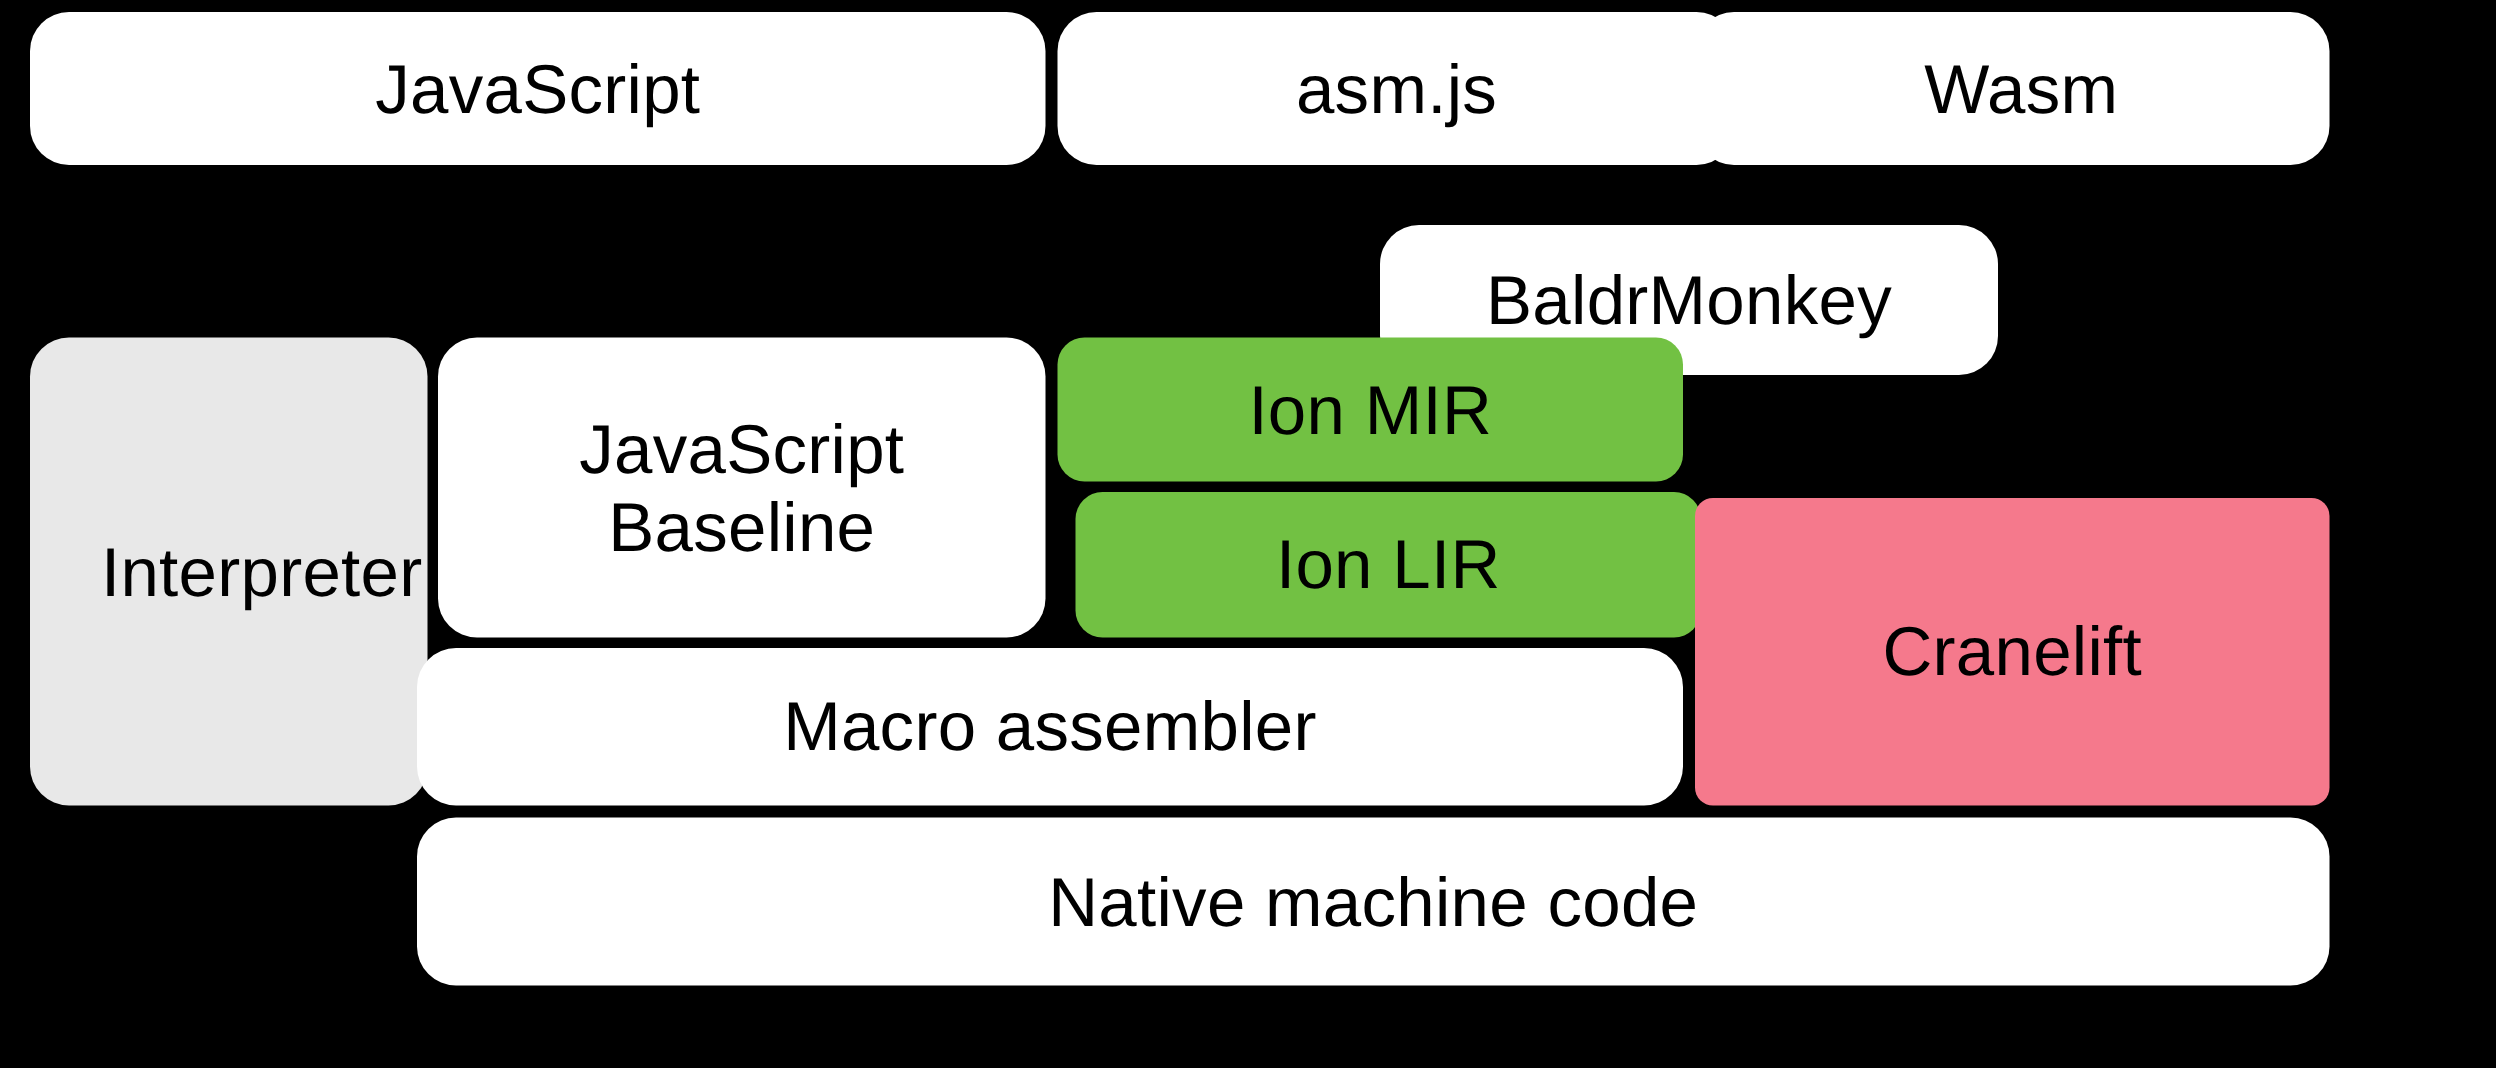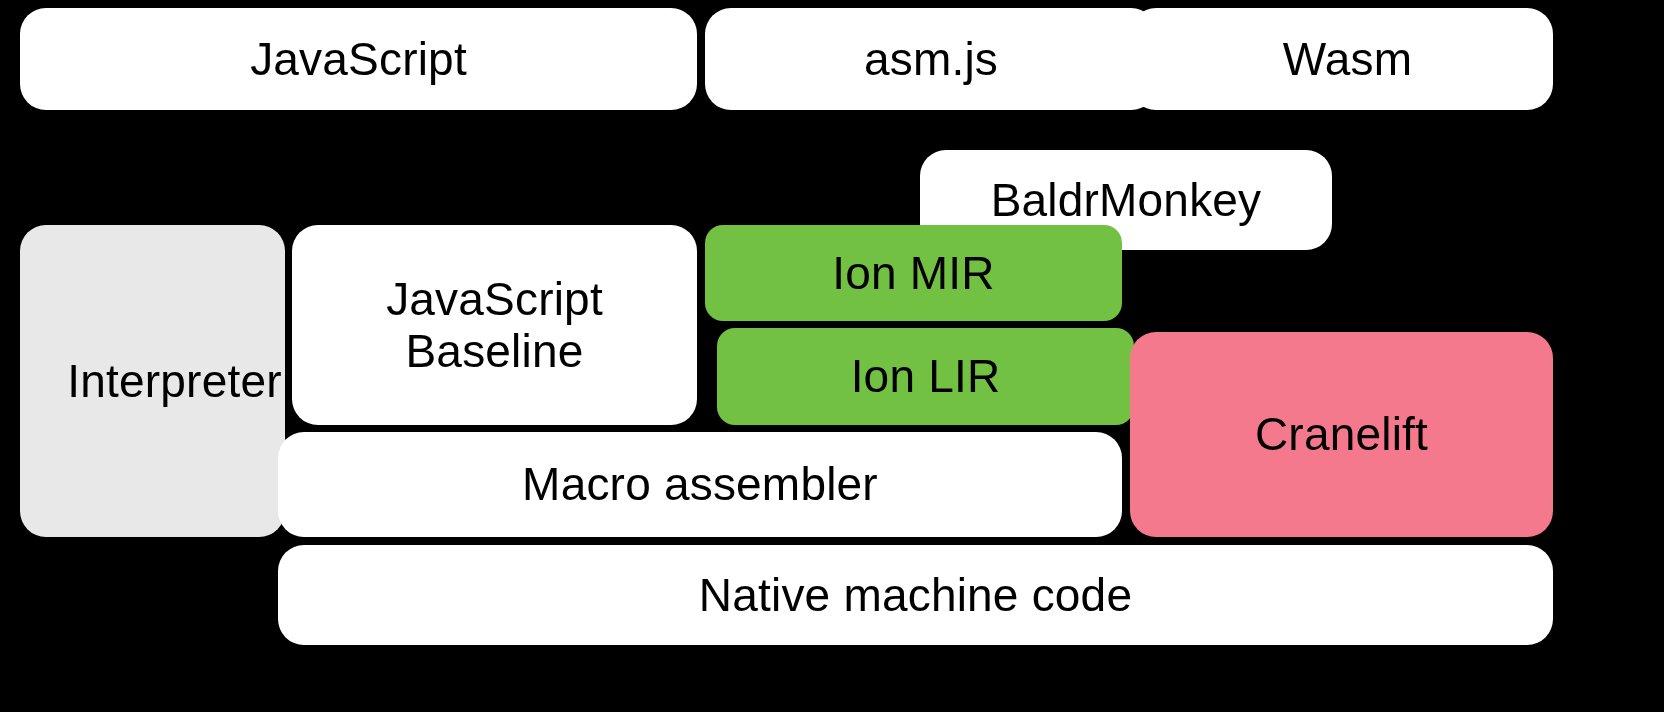--- a/index.html
+++ b/index.html
@@ -47,25 +47,25 @@
 
   
   #n-js-bytecode       { left: 20px;   top: 118px; width: 893px; height: 100px; }
   #n-baldrmonkey       { left: 920px;  top: 118px; width: 412px; height: 100px; margin-top: 32px; }
 
   
   #n-interpreter       { left: 20px;   top: 225px; width: 265px; height: 312px; }
   #n-js-baseline       { left: 292px;  top: 225px; width: 405px; height: 200px; }
   #n-ion-mir           { left: 705px;  top: 225px; width: 417px; height: 96px; }
   #n-ion-lir           { left: 705px;  top: 328px; width: 417px; height: 97px; margin-left: 12px; }
-  #n-cranelift         { left: 1130px; top: 332px; width: 423px; height: 205px; }
+  #n-cranelift         { left: 1130px; top: 332px; width: 423px; height: 205px; border-radius: 12px; }
   #n-macro-assembler   { left: 278px;  top: 432px; width: 844px; height: 105px; }
 
   
-  #n-native-code       { left: 278px;  top: 545px; width: 1275px; height: 100px; }
+  #n-native-code       { left: 278px;  top: 545px; width: 1275px; height: 112px; }
 </style>
 </head>
 <body>
 
 <div id="diagram">
 
   <div class="node" id="n-javascript">JavaScript</div>
 
   <div class="node" id="n-asmjs">asm.js</div>
 

